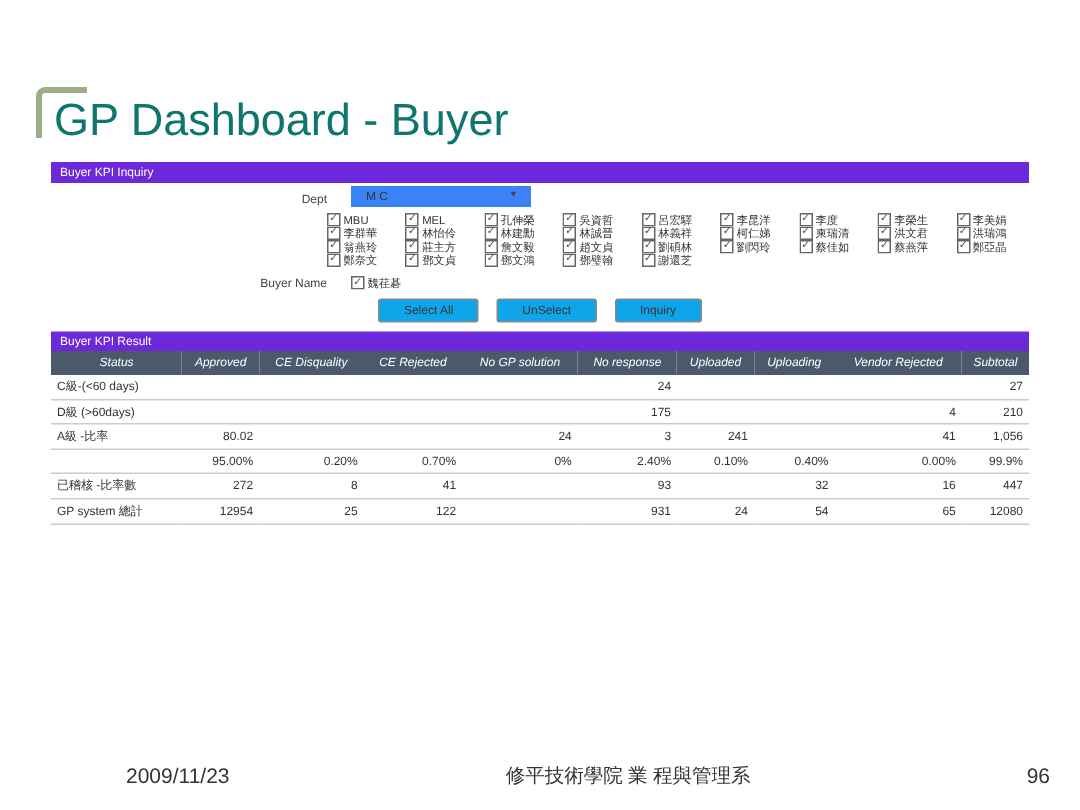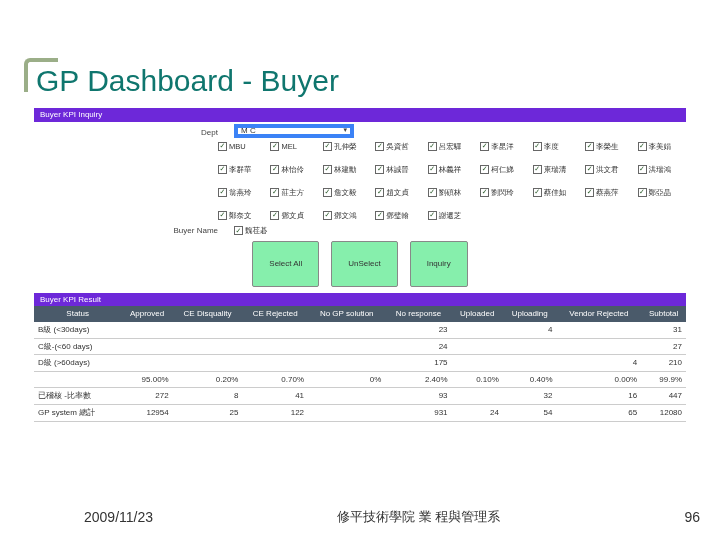--- a/index.html
+++ b/index.html
@@ -48,36 +48,36 @@
     padding: 2px 4px;
     gap: 16px;
   }
   .form-label {
     width: 180px;
     text-align: right;
     font-size: 8px;
     color: #444;
   }
   .dept-select {
-    border: 4px solid #3b82f6;
+    border: 7px solid #3b82f6;
     background: #fff;
     font-size: 8px;
     height: 14px;
     width: 120px;
     padding: 0 3px;
     display: flex;
     align-items: center;
     justify-content: space-between;
   }
   .chev { font-size: 7px; color: #444; }
   .checkbox-matrix {
     padding: 2px 0 4px 184px;
     display: grid;
     grid-template-columns: repeat(9, 1fr);
-    gap: 14px 4px;
+    gap: 0 4px;
   }
   .cb-item {
     display: flex;
     align-items: center;
     gap: 2px;
     font-size: 7.5px;
     white-space: nowrap;
     overflow: hidden;
   }
   .cb-box {
@@ -93,37 +93,38 @@
     flex-shrink: 0;
   }
   .btn-row {
     display: flex;
     justify-content: center;
     gap: 12px;
     padding: 4px 0 6px 0;
   }
   .btn {
     border: 1px solid #888;
-    background: #86efac;
-    font-size: 8px;
-    padding: 17px 16px;
+    background: #0ea5e9;
+    font-size: 8px;
+    padding: 2px 16px;
     border-radius: 2px;
   }
   .result-table {
     width: 100%;
     border-collapse: collapse;
     font-size: 8px;
   }
   .result-table th {
     background: #4a5a6a;
     color: #fff;
     font-weight: normal;
     padding: 3px 2px;
     text-align: center;
     border: none;
+    font-style: italic;
   }
   .result-table td {
     padding: 3px 4px;
     border-bottom: 1px solid #ccc;
     text-align: right;
   }
   .result-table td:first-child { text-align: left; }
   .footer {
     position: absolute;
     bottom: 14px;
@@ -319,32 +320,20 @@
             <th>No GP solution</th>
             <th>No response</th>
             <th>Uploaded</th>
             <th>Uploading</th>
             <th>Vendor Rejected</th>
             <th>Subtotal</th>
           </tr>
         </thead>
       <tbody id="tbl-body">
           <tr>
-            <td>B級 (&lt;30days)</td>
-            <td></td>
-            <td></td>
-            <td></td>
-            <td></td>
-            <td>23</td>
-            <td></td>
-            <td>4</td>
-            <td></td>
-            <td>31</td>
-          </tr>
-          <tr>
             <td>C級-(&lt;60 days)</td>
             <td></td>
             <td></td>
             <td></td>
             <td></td>
             <td>24</td>
             <td></td>
             <td></td>
             <td></td>
             <td>27</td>
@@ -353,20 +342,32 @@
             <td>D級 (&gt;60days)</td>
             <td></td>
             <td></td>
             <td></td>
             <td></td>
             <td>175</td>
             <td></td>
             <td></td>
             <td>4</td>
             <td>210</td>
+          </tr>
+          <tr>
+            <td>A級 -比率</td>
+            <td>80.02</td>
+            <td></td>
+            <td></td>
+            <td>24</td>
+            <td>3</td>
+            <td>241</td>
+            <td></td>
+            <td>41</td>
+            <td>1,056</td>
           </tr>
           <tr>
             <td></td>
             <td>95.00%</td>
             <td>0.20%</td>
             <td>0.70%</td>
             <td>0%</td>
             <td>2.40%</td>
             <td>0.10%</td>
             <td>0.40%</td>

